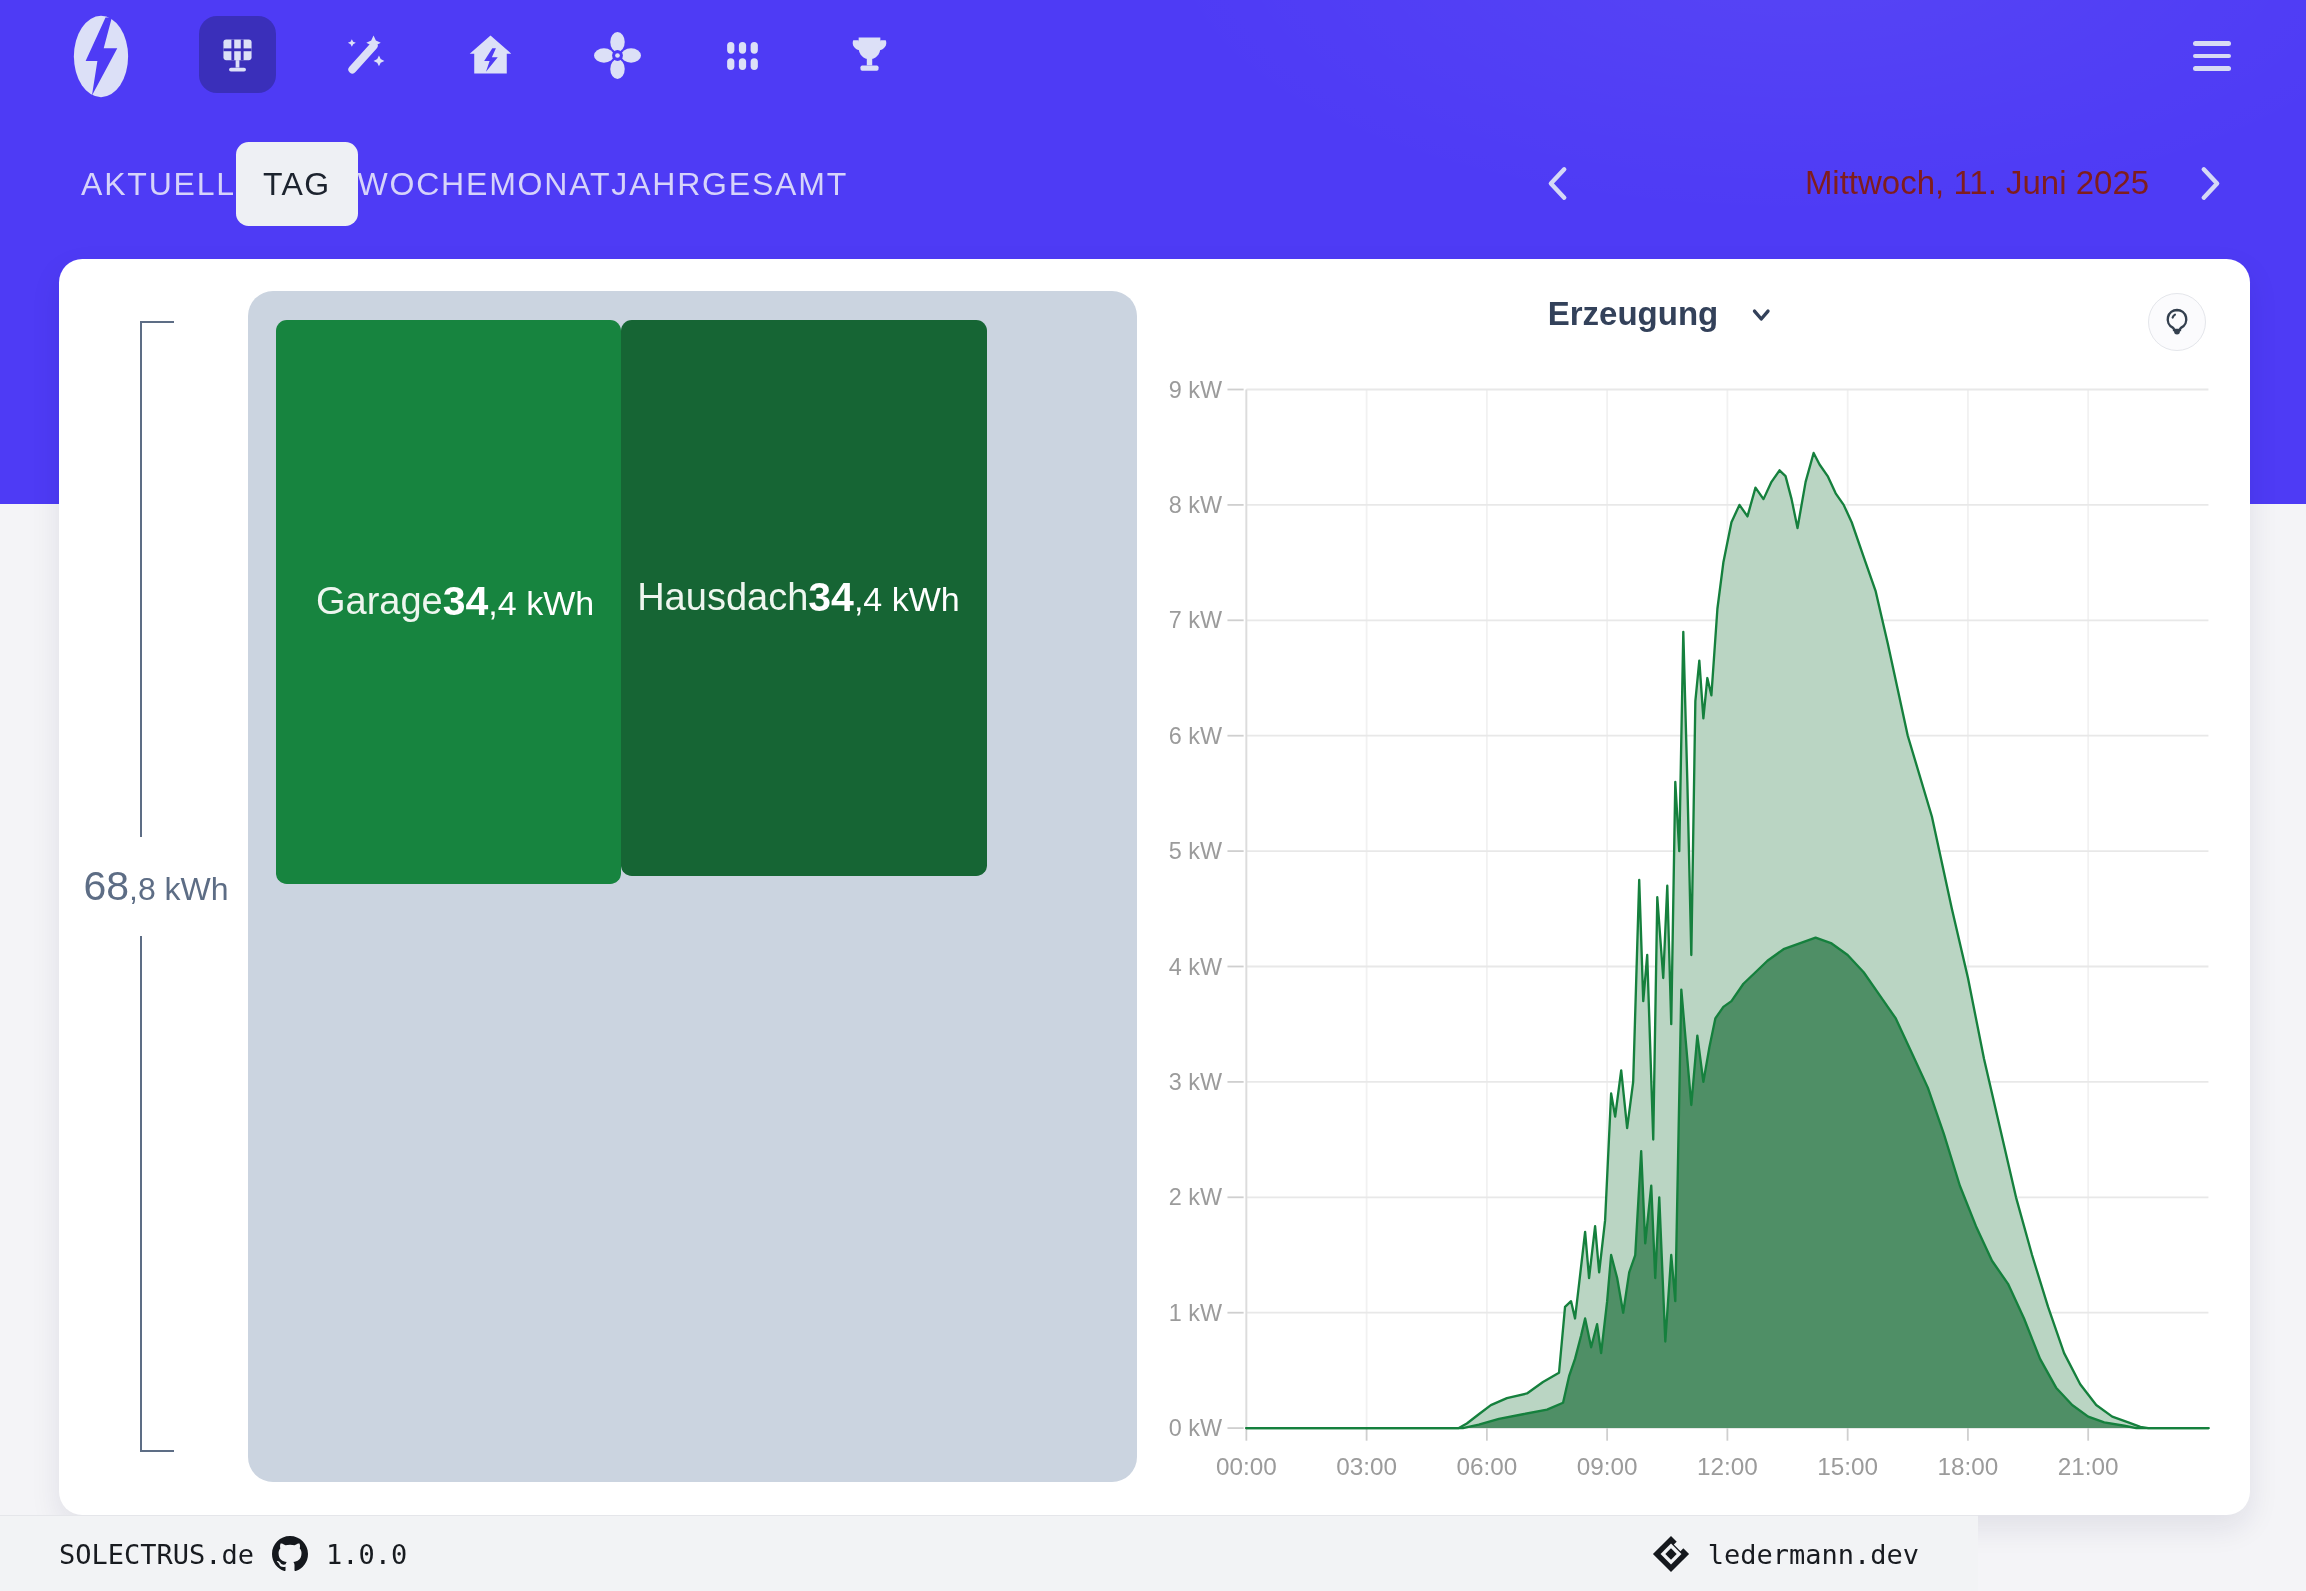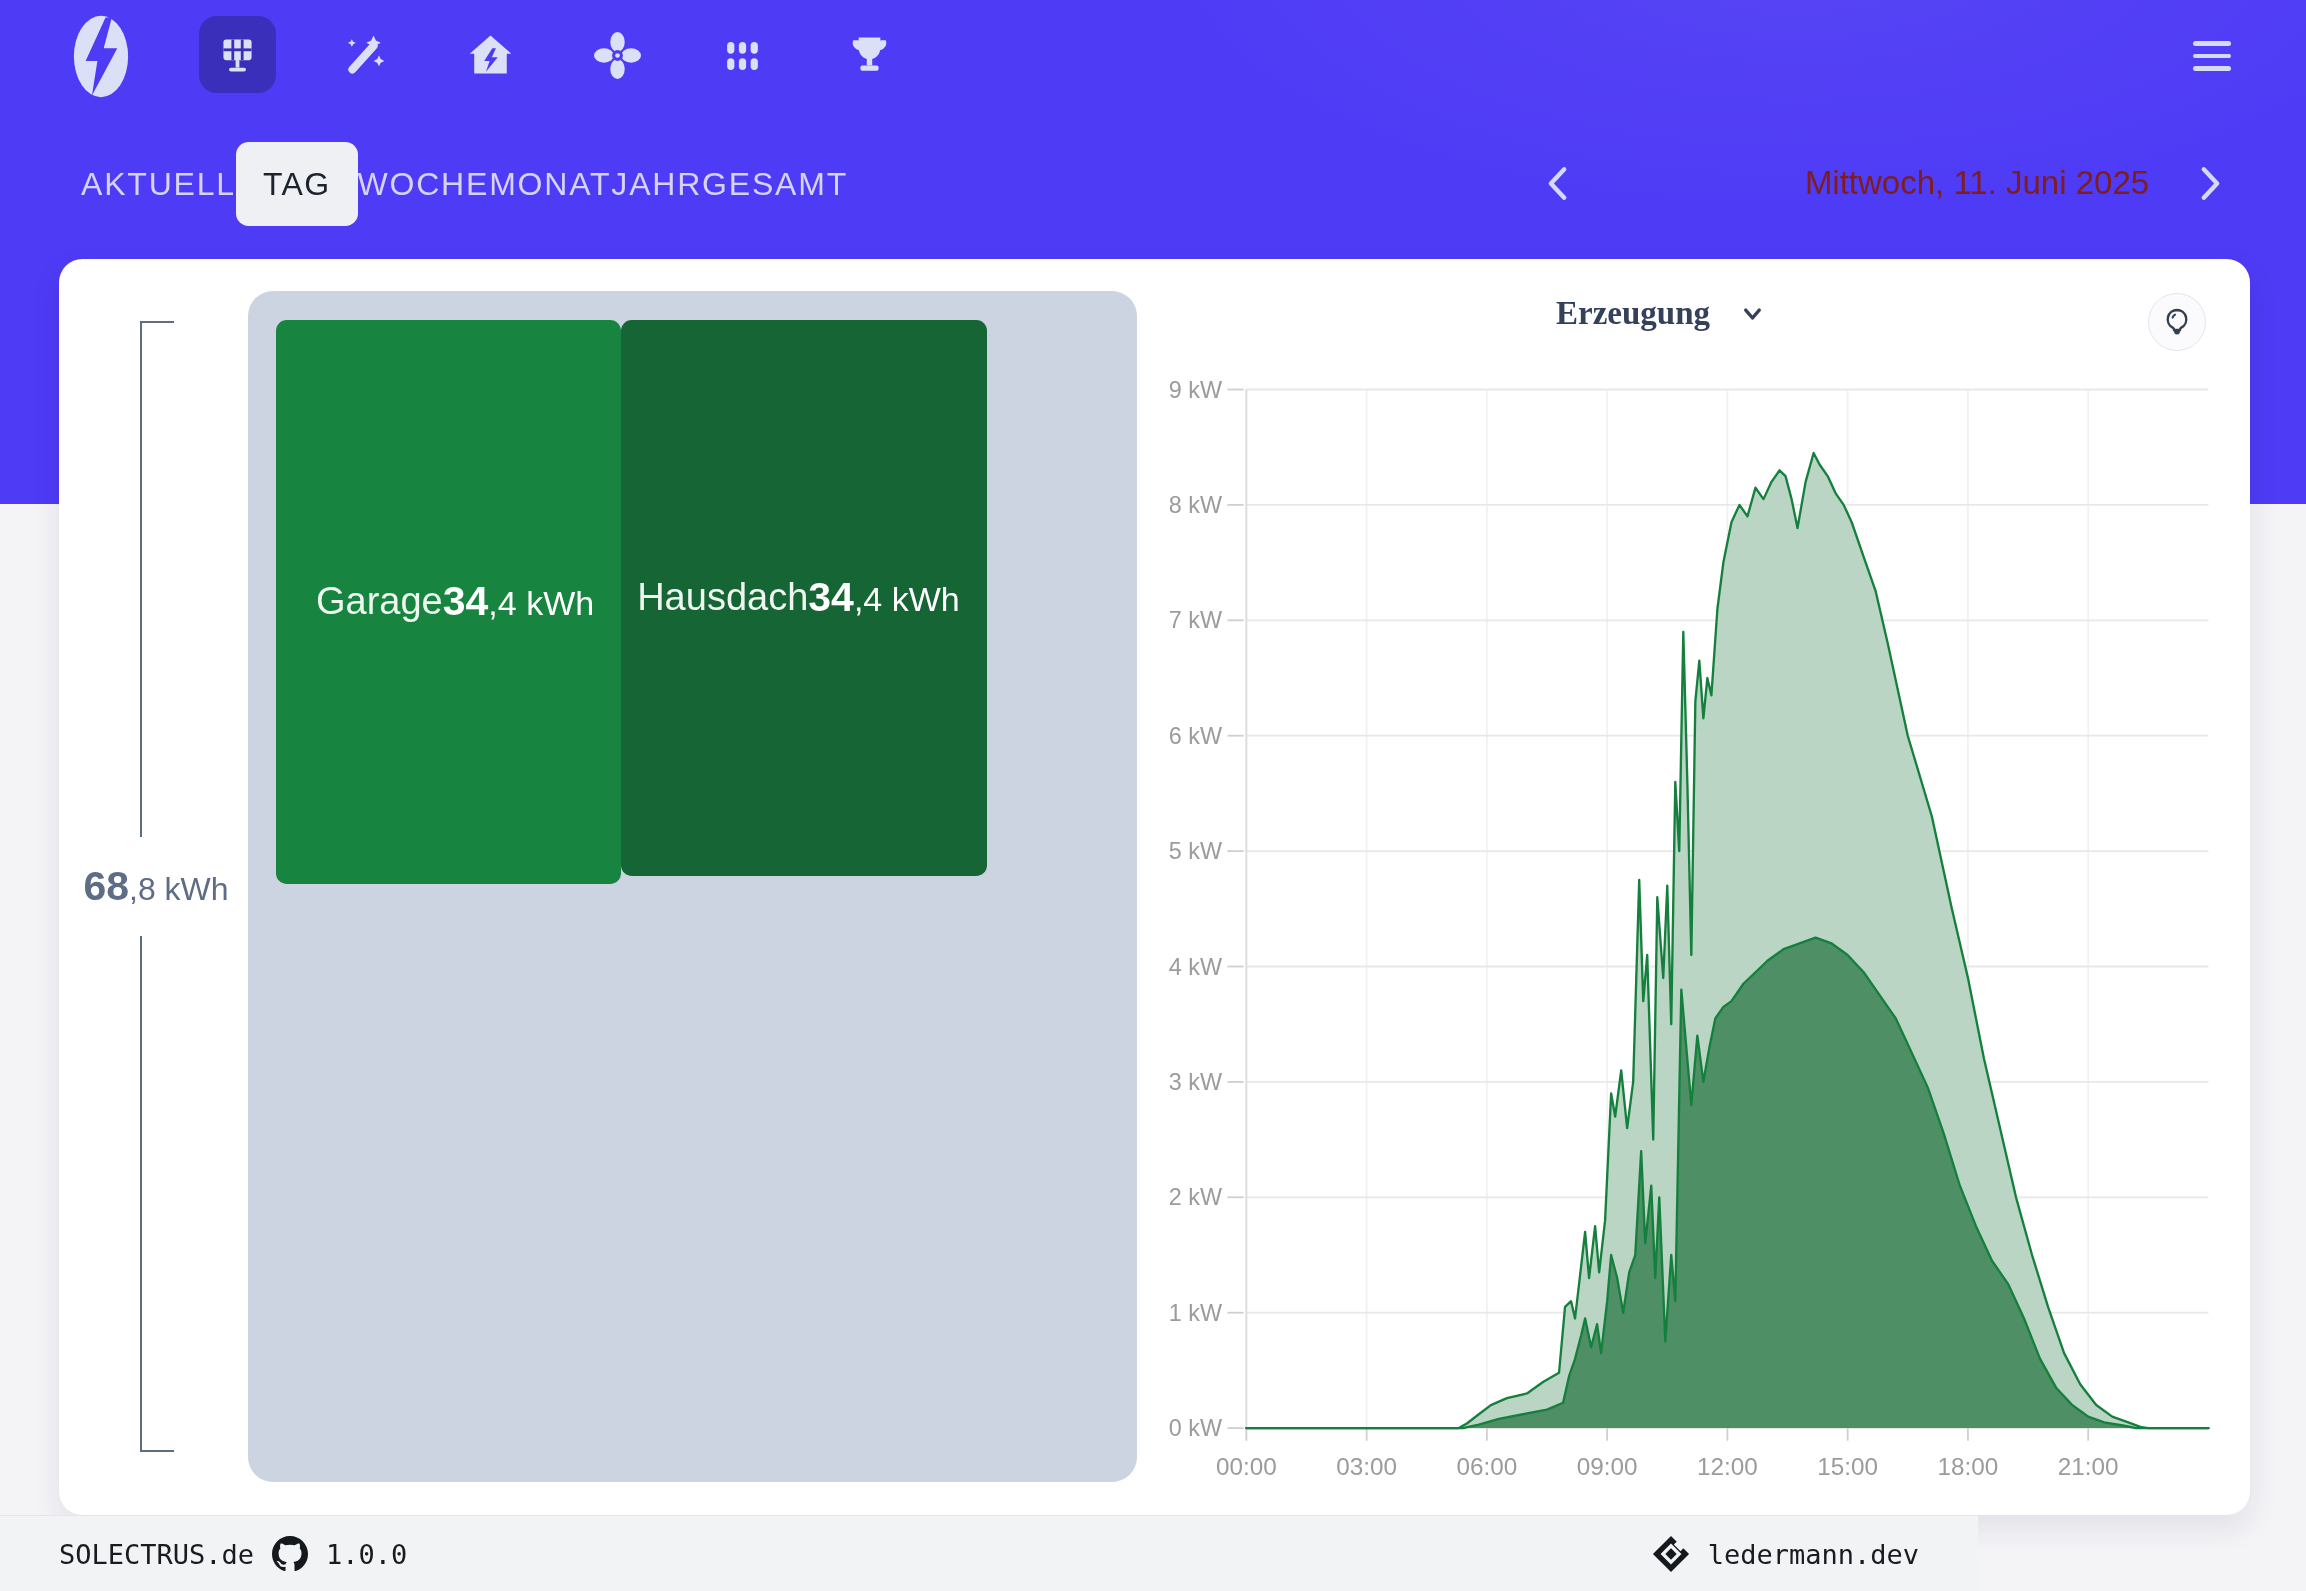--- a/index.html
+++ b/index.html
@@ -30,35 +30,35 @@
   .date-label{position:absolute;left:1788px;top:164px;width:378px;text-align:center;
     font-size:33px;color:#7f1d1d;}
   
   .card{position:absolute;left:59px;top:259px;width:2191px;height:1256px;background:#ffffff;
     border-radius:23.4px;box-shadow:0 12.6px 31px rgba(20,20,70,.09);}
   
   .bracket{position:absolute;left:81px;top:62px;width:32px;height:1127px;
     border-left:2.7px solid #5d6d85;border-top:2.7px solid #5d6d85;border-bottom:2.7px solid #5d6d85;}
   .total-label{position:absolute;left:0;top:578px;width:194px;height:99px;background:#ffffff;
     display:flex;align-items:center;justify-content:center;color:#5d6d85;font-size:32px;white-space:nowrap;}
-  .total-label b{font-size:41px;font-weight:700;}
+  .total-label b{font-size:41px;font-weight:400;}
   
   .panel-container{position:absolute;left:189px;top:31.5px;width:889px;height:1191px;background:#cbd4e0;
     border-radius:25px;box-sizing:border-box;padding:29px 30px 36px 28px;display:flex;}
   .seg{border-radius:10.8px;display:flex;align-items:center;justify-content:space-between;
     padding:0 27px 0 40px;box-sizing:border-box;cursor:pointer;}
   .seg-1{height:564px;}
   .seg-2{height:556px;padding-left:16px;}
   .seg-divider{height:3.6px;background:#ffffff;}
   .seg-label{font-size:38px;color:#eef6ef;}
   .seg-value{font-size:34px;color:#ffffff;white-space:nowrap;}
   .seg-value b{font-size:41px;font-weight:700;margin-top:24px;}
   
   .chart-header{position:absolute;left:1602px;top:36px;transform:translateX(-50%);
-    display:flex;align-items:center;gap:29px;cursor:pointer;font-family:Liberation Serif, serif;}
+    display:flex;align-items:center;gap:29px;cursor:pointer;}
   .chart-header .txt{font-size:33px;font-weight:600;color:#33415a;}
   .bulb-btn{position:absolute;left:2089px;top:34px;width:56px;height:56px;border-radius:50%;
     border:1.8px solid #e4e6eb;background:#fbfbfd;display:flex;align-items:center;justify-content:center;cursor:pointer;}
   .chart-svg{position:absolute;left:1107px;top:108px;}
   
   .footer{position:absolute;left:0;top:1515px;width:1978px;height:77px;background:#f2f3f5;
     border-top:1.8px solid #e5e6ea;box-sizing:border-box;
     display:flex;align-items:center;justify-content:space-between;padding:0 59px;
     font-family:"DejaVu Sans Mono","Liberation Mono",monospace;font-size:27px;color:#181b20;}
   .f-group{display:flex;align-items:center;gap:18px;}

